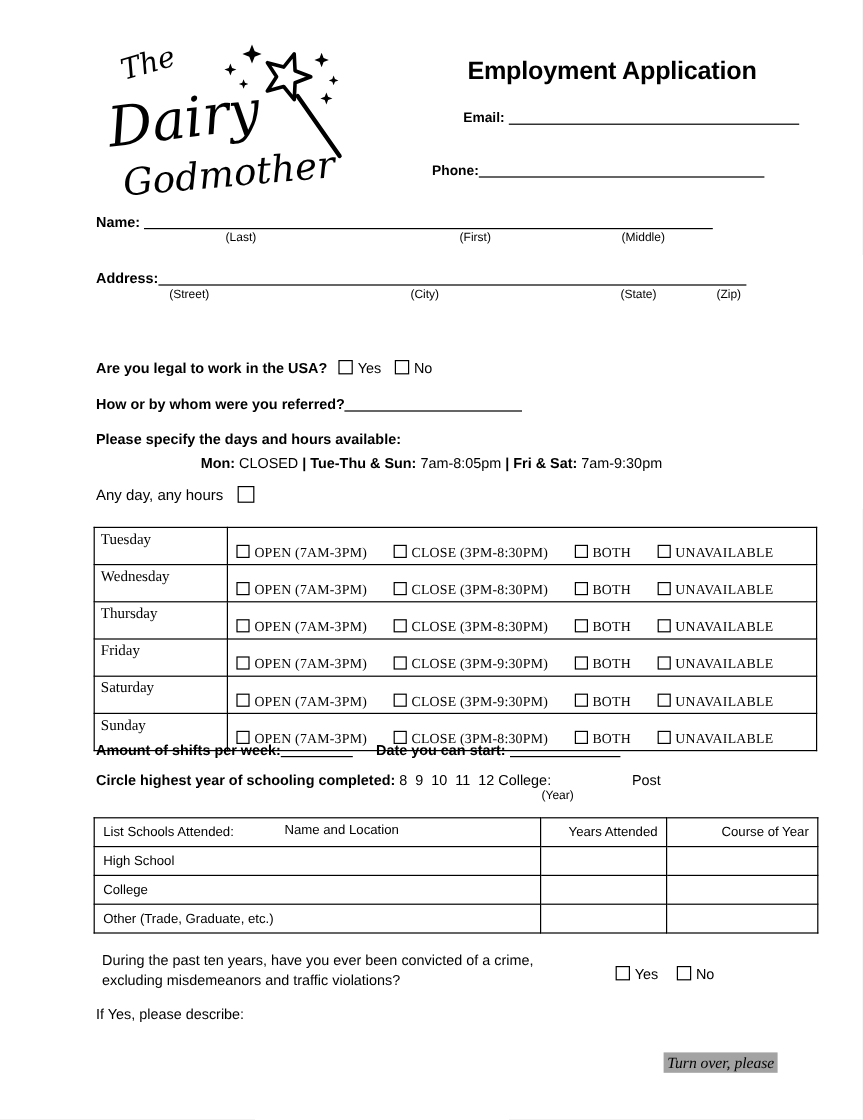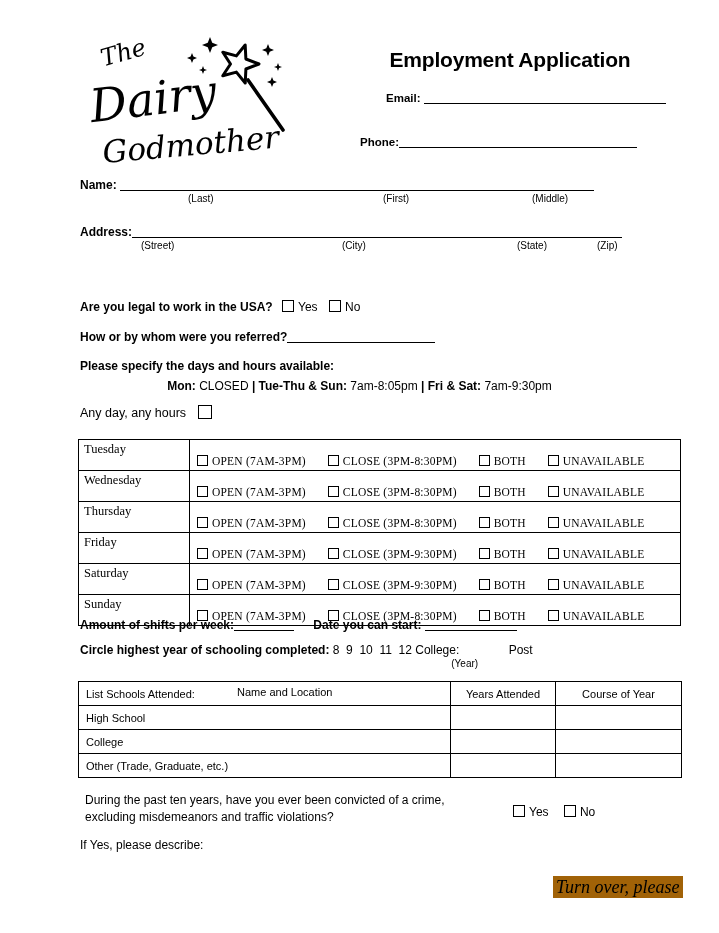--- a/index.html
+++ b/index.html
@@ -41,25 +41,25 @@
   .avtable{border:1.5px solid #000;}
   .avtable td.day{width:100px;vertical-align:top;padding:2px 5px;font-size:12.5px;height:26px;}
   .avtable td.opts{vertical-align:bottom;padding:2px 4px 3px 7px;font-size:11.5px;letter-spacing:0.2px;}
   .opt{margin-right:22px;white-space:nowrap;}
   .opt .cb{width:9px;height:9px;}
   
   .sctable{border-collapse:collapse;table-layout:fixed;font-size:11px;
            font-family:"Liberation Sans",sans-serif;}
   .sctable{border:1.5px solid #000;}
   .sctable td{border:1px solid #000;padding:4px 7px;height:15px;}
-  .sctable td.c2,.sctable td.c3{text-align:center;}
+  .sctable td.c2,.sctable td.c3{text-align:right;}
   .turnover{
     font-family:"Liberation Serif",serif;
-    font-style:italic;font-size:18px;
-    background:#a16207;
+    font-style:italic;font-size:13px;
+    background:#a3a3a3;
     padding:1px 3px;
   }
   .qline{font-size:12px;}
   .sparkle{fill:#000;}
 </style>
 </head>
 <body>
 
 <div class="page">
 
@@ -91,21 +91,21 @@
     <span>Phone:</span><span class="fill-line" style="width:238px;"></span>
   </div>
 
   <div class="abs qline" style="left:80px;top:177px;">
     <span class="b">Name:</span>
     <span class="fill-line" style="width:474px;"></span>
   </div>
   <div class="abs" style="left:80px;top:193px;width:560px;height:14px;">
     <span class="abs sub" style="left:108px;">(Last)</span>
     <span class="abs sub" style="left:303px;">(First)</span>
-    <span class="abs sub" style="left:452px;">(Middle)</span>
+    <span class="abs sub" style="left:438px;">(Middle)</span>
   </div>
 
   <div class="abs qline" style="left:80px;top:224px;">
     <span class="b">Address:</span><span class="fill-line" style="width:490px;"></span>
   </div>
   <div class="abs" style="left:80px;top:240px;width:560px;height:14px;">
     <span class="abs sub" style="left:61px;">(Street)</span>
     <span class="abs sub" style="left:262px;">(City)</span>
     <span class="abs sub" style="left:437px;">(State)</span>
     <span class="abs sub" style="left:517px;">(Zip)</span>
@@ -180,21 +180,21 @@
     <span class="fill-line" style="width:92px;"></span>
   </div>
 
   <div class="abs qline" style="left:80px;top:643px;">
     <span class="b">Circle highest year of schooling completed:</span>
     <span class="pre">8  9  10  11  12</span>
     <span style="position:relative;display:inline-block;">
       <span>College:</span>
       <span class="abs sub" style="left:36px;top:15px;">(Year)</span>
     </span>
-    <span style="margin-left:46px;">Post</span>
+    <span style="margin-left:64px;">Post</span>
   </div>
 
   <table class="abs sctable" style="left:78px;top:681px;width:603px;">
     <colgroup>
         <col style="width:372px;">
         <col style="width:105px;">
         <col style="width:126px;">
       </colgroup>
     <tbody>
         <tr>

